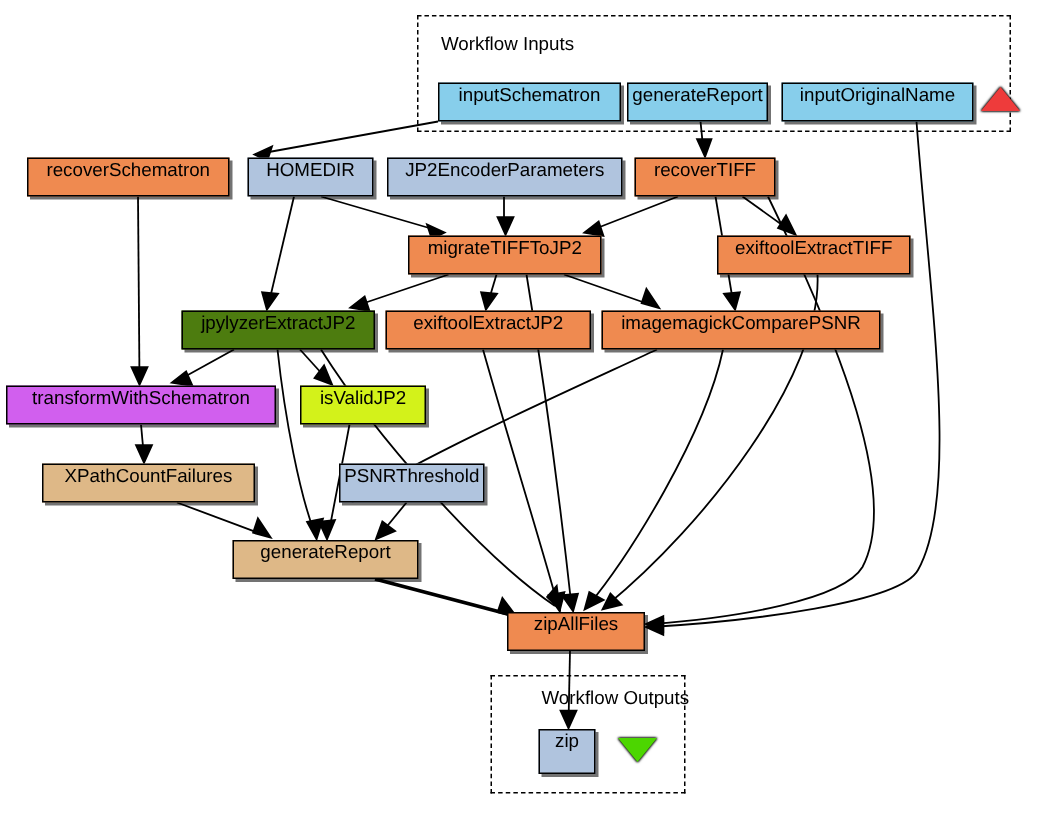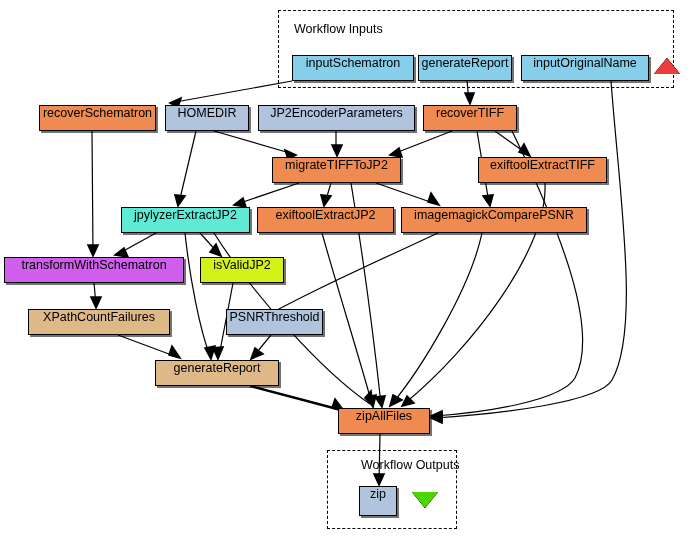--- a/index.html
+++ b/index.html
@@ -182,39 +182,39 @@
     <div class="cluster-label" style="left: 339px; top: 458px; margin-left: 22px;">Workflow Outputs</div>
     <div class="node" style="left: 292px; top: 55px; width: 122px; height: 26px; background: rgb(135, 206, 235);">
       <span>inputSchematron</span>
     </div>
     <div class="node" style="left: 418px; top: 55px; width: 94px; height: 26px; background: rgb(135, 206, 235);">
       <span>generateReport</span>
     </div>
     <div class="node" style="left: 521px; top: 55px; width: 128px; height: 26px; background: rgb(135, 206, 235);">
       <span>inputOriginalName</span>
     </div>
-    <div class="node" style="left: 39px; top: 105px; width: 117px; height: 26px; background: rgb(239, 138, 80);">
+    <div class="node" style="left: 18px; top: 105px; width: 135px; height: 26px; background: rgb(239, 138, 80);">
       <span>recoverSchematron</span>
     </div>
     <div class="node" style="left: 165px; top: 105px; width: 84px; height: 26px; background: rgb(176, 196, 222);">
       <span>HOMEDIR</span>
     </div>
     <div class="node" style="left: 258px; top: 105px; width: 157px; height: 26px; background: rgb(176, 196, 222);">
       <span>JP2EncoderParameters</span>
     </div>
     <div class="node" style="left: 423px; top: 105px; width: 94px; height: 26px; background: rgb(239, 138, 80);">
       <span>recoverTIFF</span>
     </div>
     <div class="node" style="left: 272px; top: 157px; width: 129px; height: 26px; background: rgb(239, 138, 80);">
       <span>migrateTIFFToJP2</span>
     </div>
     <div class="node" style="left: 478px; top: 157px; width: 129px; height: 26px; background: rgb(239, 138, 80);">
       <span>exiftoolExtractTIFF</span>
     </div>
-    <div class="node" style="left: 121px; top: 207px; width: 129px; height: 26px; background: #5eead4;">
+    <div class="node" style="left: 121px; top: 207px; width: 129px; height: 26px; background: #4d7c0f;">
       <span>jpylyzerExtractJP2</span>
     </div>
     <div class="node" style="left: 257px; top: 207px; width: 137px; height: 26px; background: rgb(239, 138, 80);">
       <span>exiftoolExtractJP2</span>
     </div>
     <div class="node" style="left: 401px; top: 207px; width: 186px; height: 26px; background: rgb(239, 138, 80);">
       <span>imagemagickComparePSNR</span>
     </div>
     <div class="node" style="left: 4px; top: 257px; width: 180px; height: 26px; background: rgb(209, 95, 238);">
       <span>transformWithSchematron</span>

